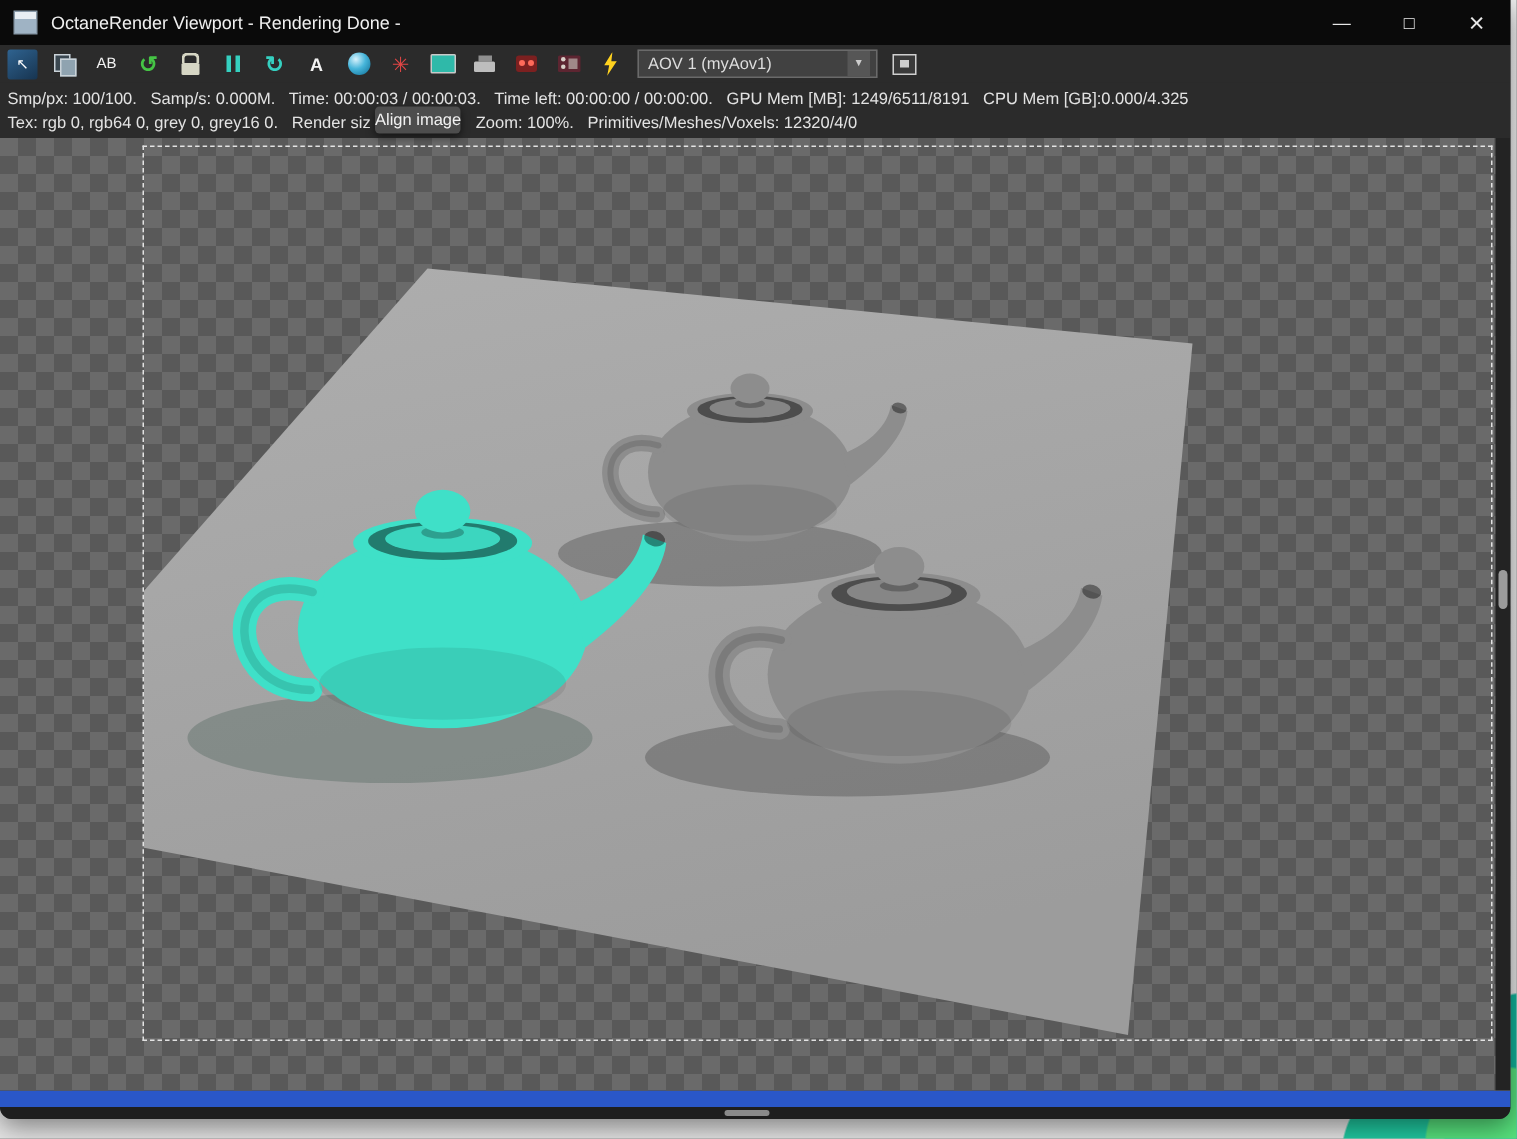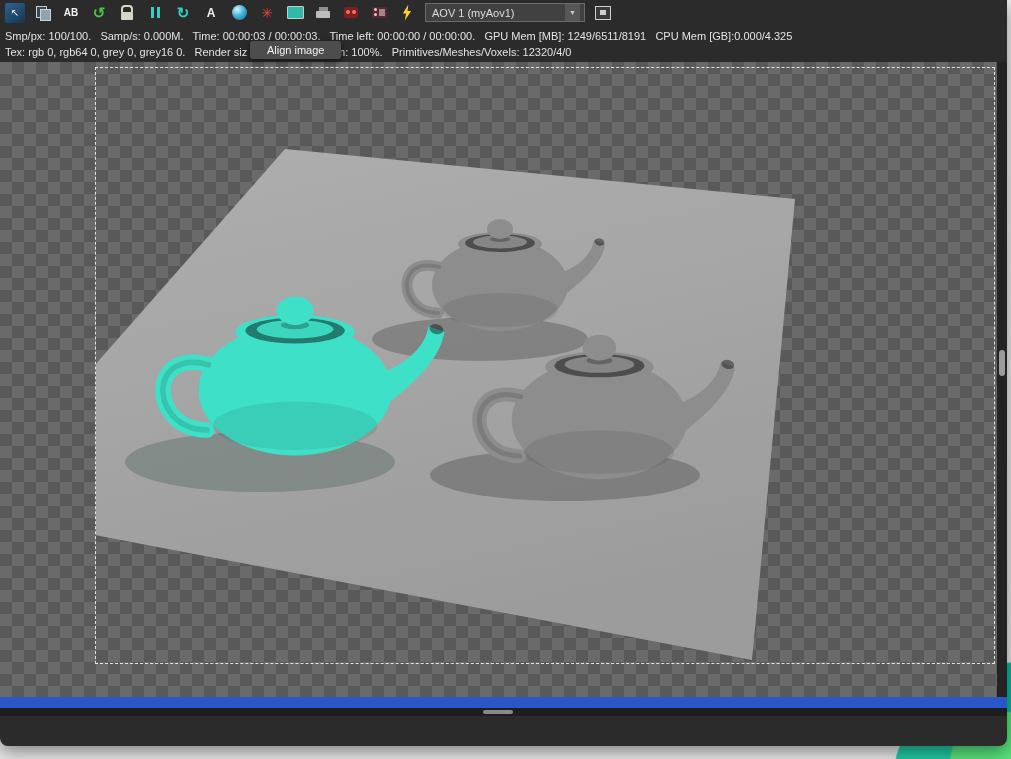--- a/index.html
+++ b/index.html
@@ -27,21 +27,21 @@
   .win-btn.close{font-size:18px;}
 
   
   .toolbar{height:25px;background:#2b2b2b;display:flex;align-items:center;gap:8px;padding-left:5px;}
   .tb{width:20px;height:20px;display:flex;align-items:center;justify-content:center;
     font-size:13px;color:#ddd;flex:0 0 auto;position:relative;}
   .i-recenter{background:linear-gradient(145deg,#2f6390,#173450);border-radius:2px;color:#fff;font-size:10px;}
   .i-copy i{position:absolute;width:9px;height:10px;border:1px solid #c9d2d8;background:#3a4750;}
   .i-copy i:first-child{left:3px;top:3px;}
   .i-copy i:last-child{left:7px;top:6px;background:#8fa3b0;}
-  .i-ab{font-weight:bold;font-size:10px;color:#f2f2f2;align-items:center;}
+  .i-ab{font-weight:normal;font-size:10px;color:#f2f2f2;align-items:center;}
   .i-refresh{color:#45c445;font-weight:bold;font-size:15px;}
   .i-lock{flex-direction:column;}
   .shackle{width:8px;height:5px;border:2px solid #d6d6c4;border-bottom:none;border-radius:4px 4px 0 0;}
   .lockbody{width:12px;height:8px;background:#d6d6c4;border-radius:1px;}
   .i-pause i{width:3px;height:11px;background:#35d0c0;margin:0 1.5px;display:inline-block;}
   .i-restart{color:#35d0c0;font-weight:bold;font-size:15px;}
   .i-autofocus{color:#f2f2f2;font-weight:bold;font-size:12px;}
   .ball{width:15px;height:15px;border-radius:50%;background:radial-gradient(circle at 35% 30%,#d8f2fc,#46b5da 45%,#0d6a92);}
   .i-star{color:#e04545;font-size:14px;}
   .mon{width:15px;height:11px;border:1px solid #c9c9c9;background:#2fb9a9;border-radius:1px;}
@@ -62,21 +62,21 @@
     font-size:7px;color:#ccc;margin-left:auto;}
   .regionbox{width:14px;height:12px;border:1px solid #cfcfcf;background:#3a3a3a;display:flex;align-items:center;justify-content:center;}
   .regionbox i{width:6px;height:5px;background:#cfcfcf;display:block;}
 
   
   .statusbar{height:37px;background:#2b2b2b;color:#e3e3e3;font-size:11px;padding:3px 0 0 5px;
     position:relative;box-sizing:border-box;}
   .sline{height:16px;display:flex;align-items:center;}
   .sline span{white-space:pre;}
   .sp{display:inline-block;width:70px;}
-  .tooltip{position:absolute;left:250px;top:16px;background:#4d4d4d;color:#f2f2f2;padding:3px 17px;
+  .tooltip{position:absolute;left:250px;top:16px;background:#4d4d4d;color:#f2f2f2;padding:3px 0;
     border-radius:3px;font-size:11px;box-shadow:0 2px 6px rgba(0,0,0,.55);z-index:5;white-space:pre;}
 
   
   .viewport{position:relative;height:635px;
     background-color:var(--checker_light,#6a6a6a);
     background-image:
       linear-gradient(45deg,var(--checker_dark,#595959) 25%,transparent 25%,transparent 75%,var(--checker_dark,#595959) 75%,var(--checker_dark,#595959)),
       linear-gradient(45deg,var(--checker_dark,#595959) 25%,transparent 25%,transparent 75%,var(--checker_dark,#595959) 75%,var(--checker_dark,#595959));
     background-size:24px 24px;background-position:0 0,12px 12px;overflow:hidden;}
   .render-region{position:absolute;left:95px;top:5px;width:900px;height:597px;
@@ -92,20 +92,29 @@
 </style>
 </head>
 <body>
 
 <div class="desktop">
   <div class="green-blob"></div>
 </div>
 
 <div class="window">
 
+  <div class="titlebar">
+    <span class="app-icon"></span>
+    <span class="title">OctaneRender Viewport - Rendering Done -</span>
+    <div class="win-btns">
+      <div class="win-btn">—</div>
+      <div class="win-btn">□</div>
+      <div class="win-btn close">×</div>
+    </div>
+  </div>
 
   <div class="toolbar">
     <div class="tb i-recenter">
         <span>↖</span>
       </div>
     <div class="tb i-copy">
         <i></i>
         <i></i>
       </div>
     <div class="tb i-ab">

